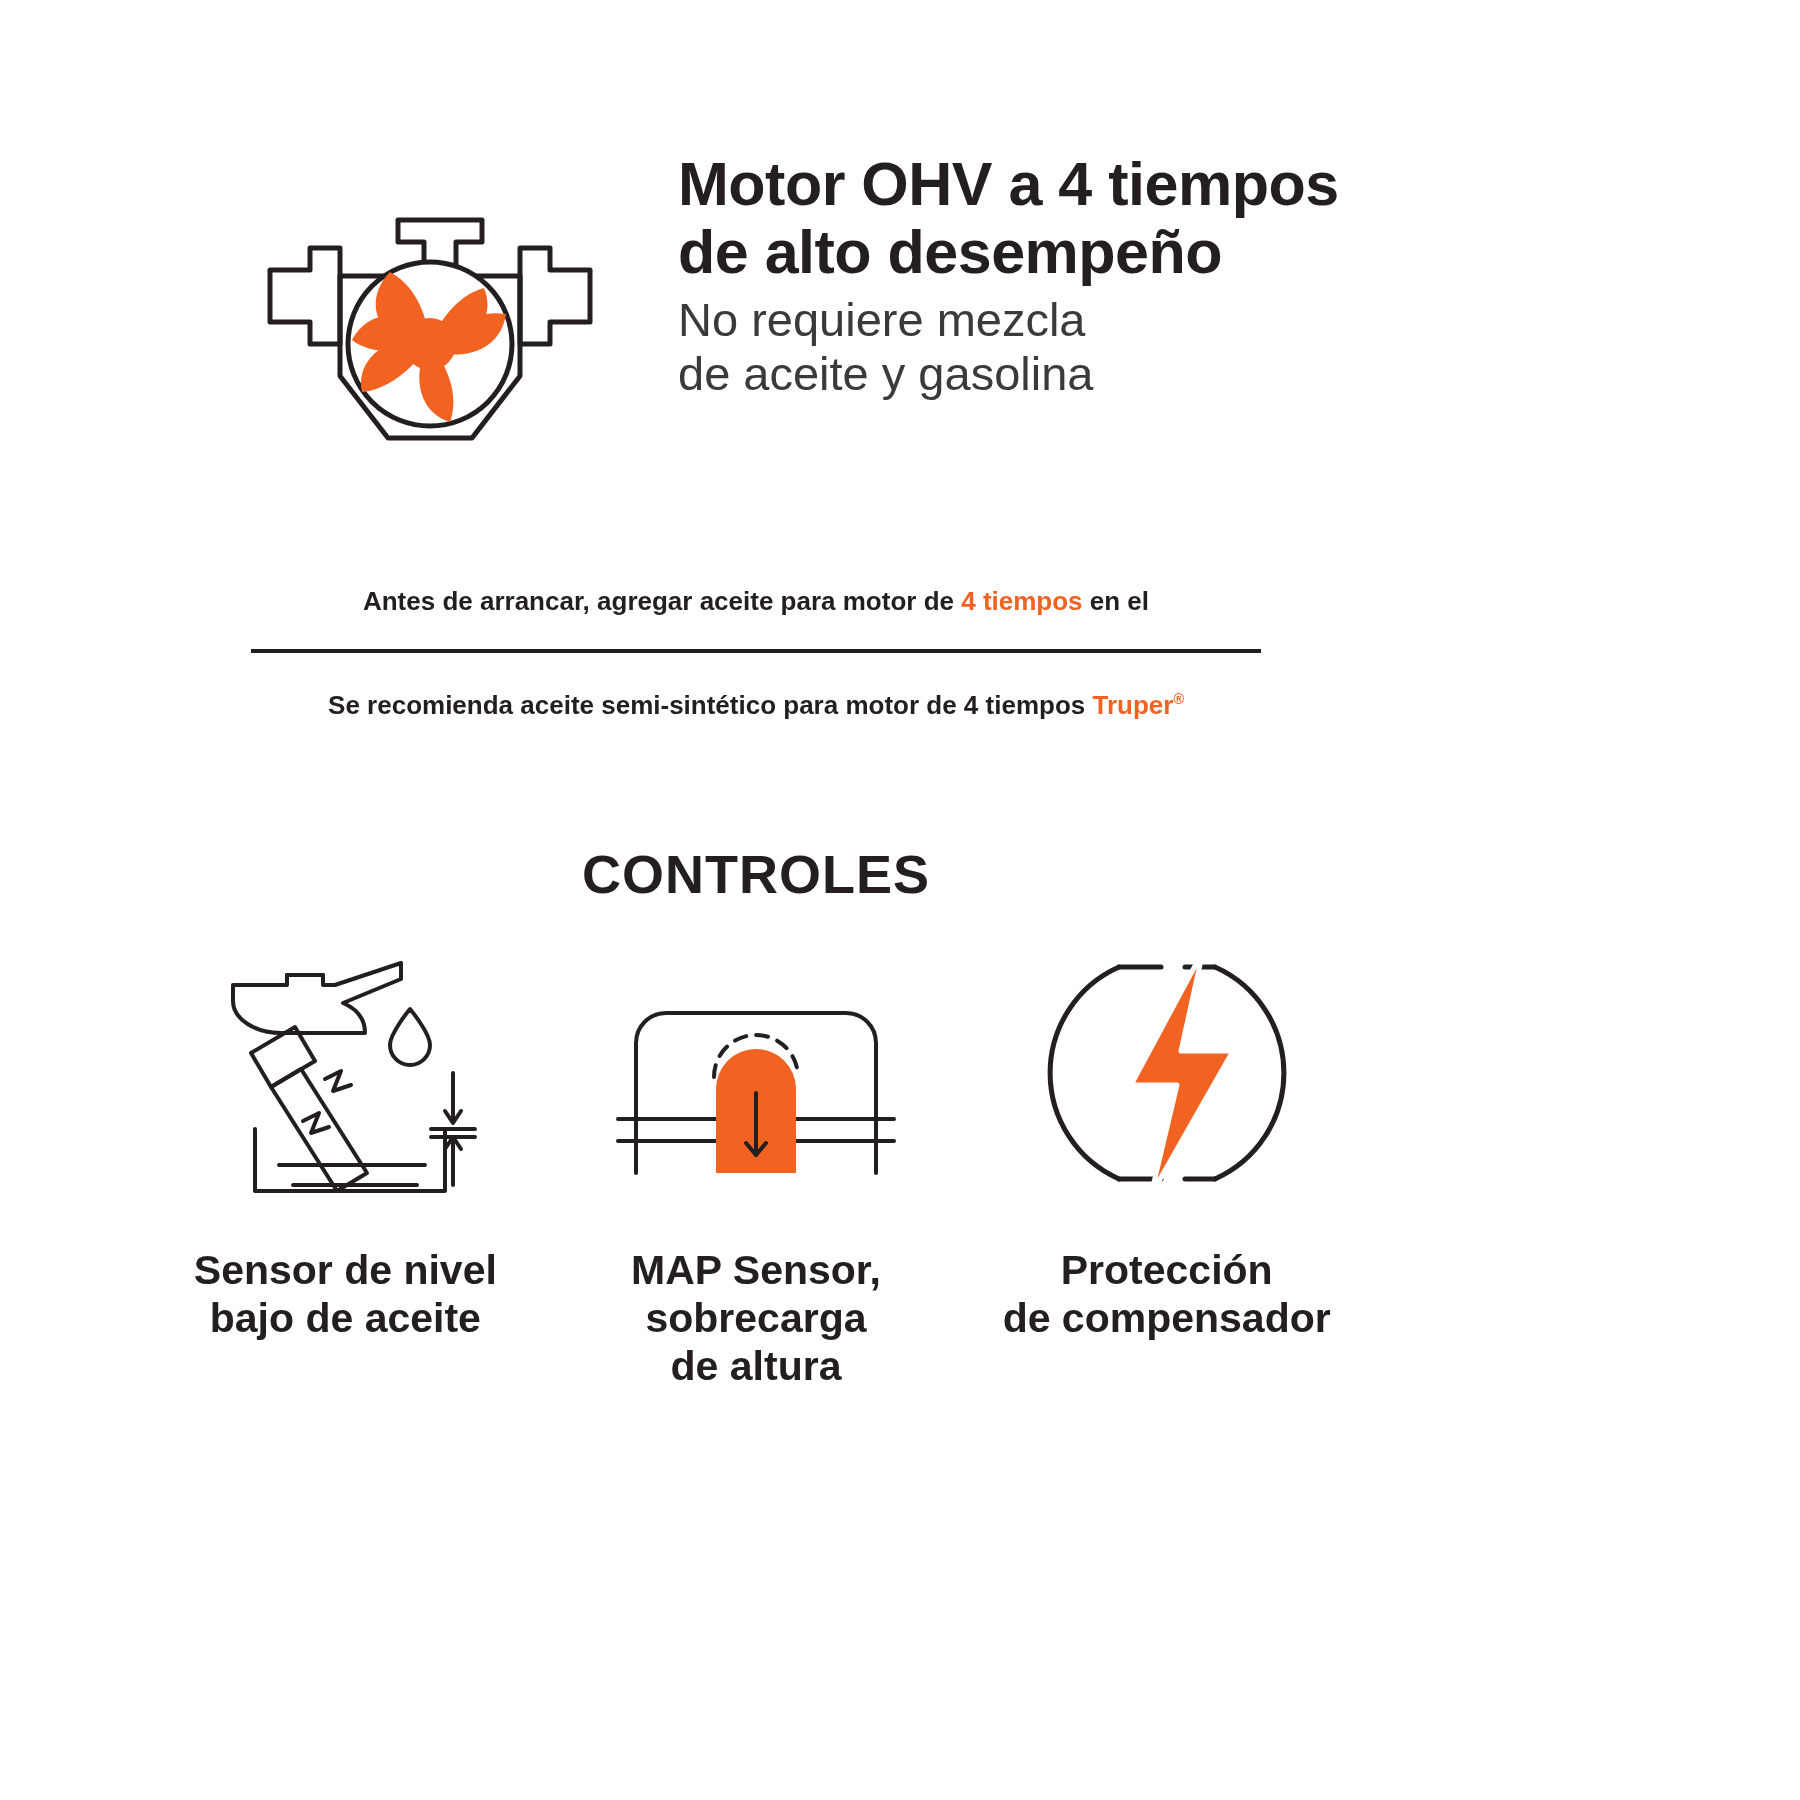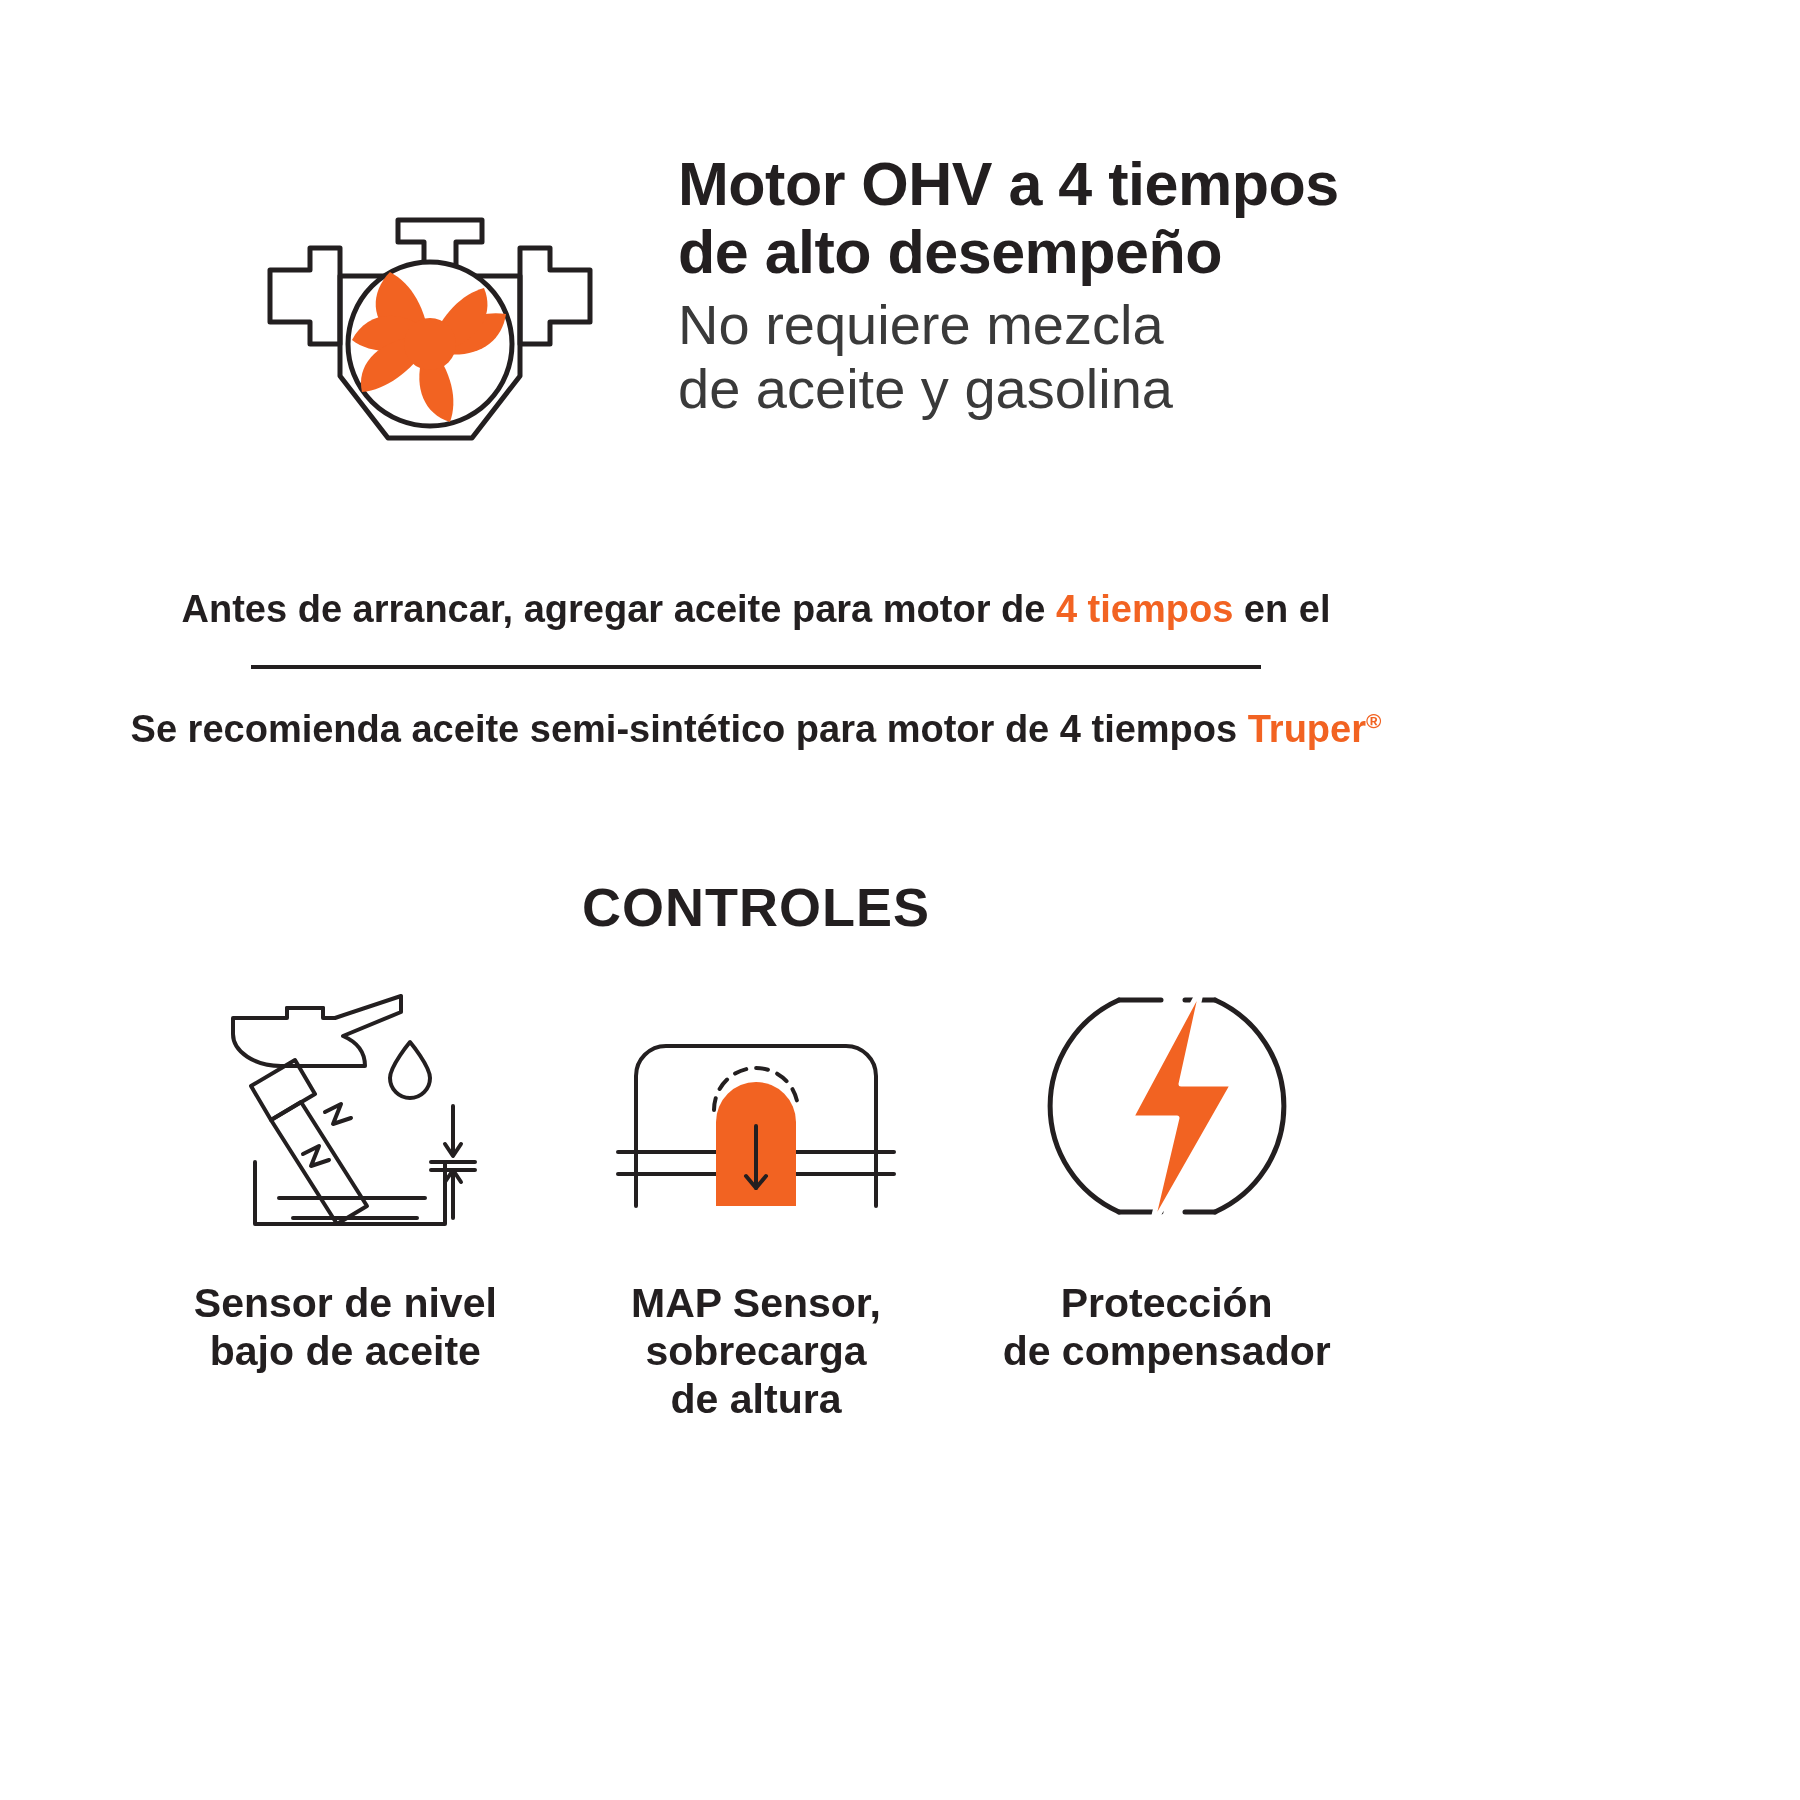--- a/index.html
+++ b/index.html
@@ -39,36 +39,36 @@
   .hero-title {
     font-weight: bold;
     font-size: 61px;
     line-height: 1.12;
     letter-spacing: -0.5px;
     color: #231f20;
     white-space: pre-line;
   }
   .hero-sub {
     font-weight: normal;
-    font-size: 56px;
+    font-size: 47px;
     line-height: 1.15;
     color: #3a3a3a;
     margin-top: 6px;
     white-space: pre-line;
   }
 
   
   .notes {
     margin-top: 92px;
     padding: 0 95px;
     text-align: center;
   }
   .note-line {
     font-weight: bold;
-    font-size: 38px;
+    font-size: 26px;
     line-height: 1.35;
     color: #231f20;
   }
   .accent {
     color: #f26322;
   }
   .sup {
     font-size: 0.55em;
     vertical-align: super;
   }

